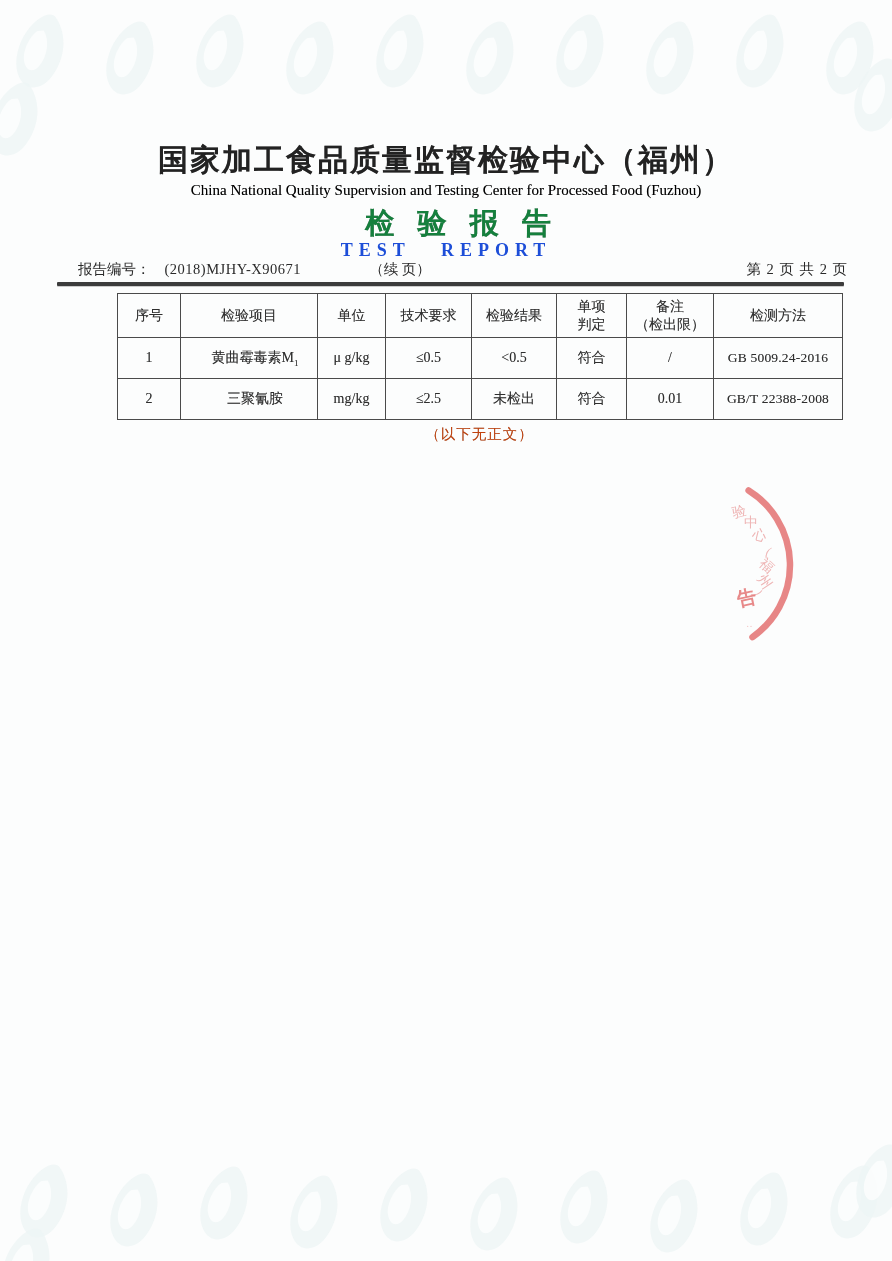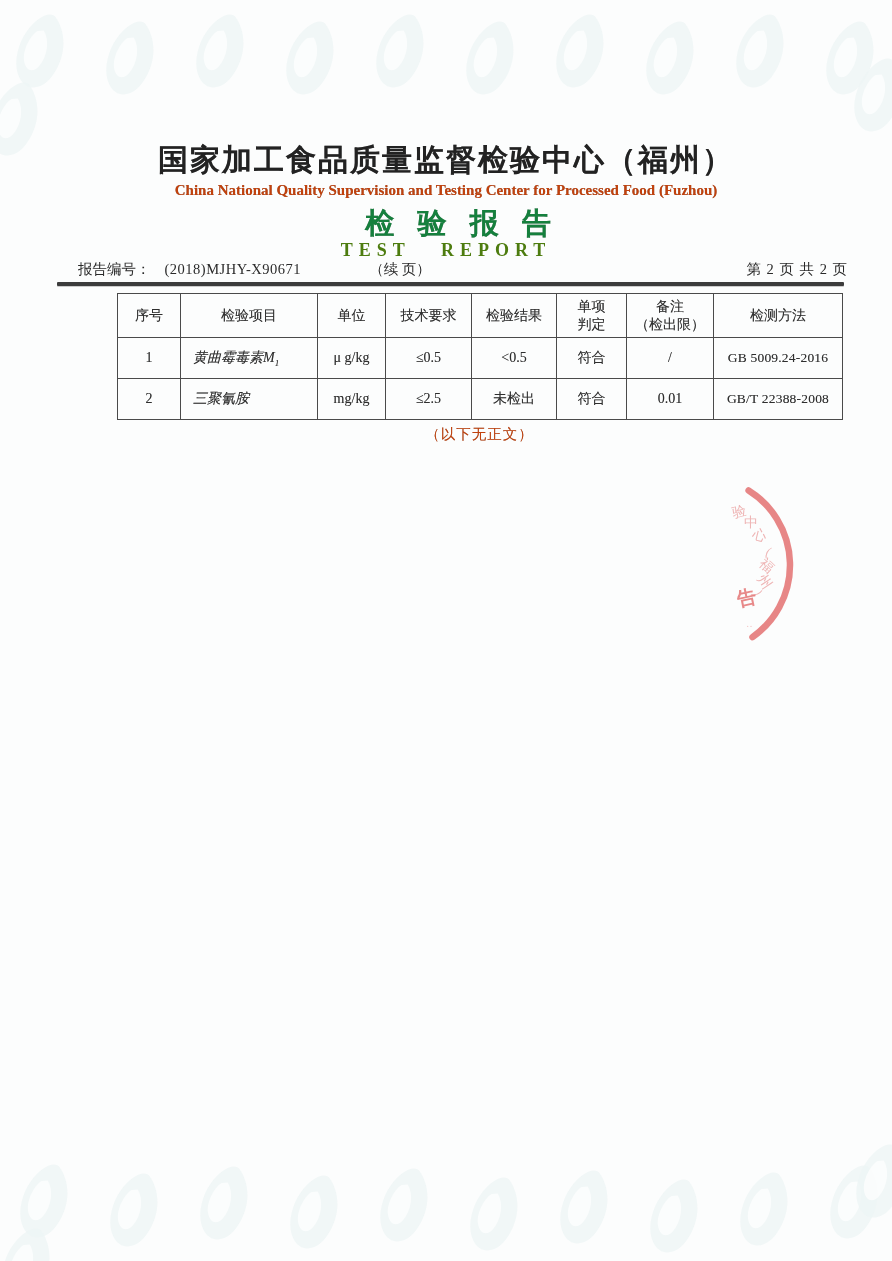--- a/index.html
+++ b/index.html
@@ -24,39 +24,39 @@
     position:absolute;top:140px;left:0;width:892px;
     text-align:center;
     font-size:30px;font-weight:bold;
     letter-spacing:2px;
     color:#222;
     text-shadow:0 0 .6px rgba(40,40,40,.55);
   }
   .org-en{
     position:absolute;top:182px;left:0;width:892px;
     text-align:center;
-    font-size:15px;font-weight:bold;
-    color:#c2410c;
+    font-size:15px;font-weight:normal;
+    color:#000000;
     text-shadow:0 0 .5px rgba(40,40,40,.5);
   }
   .title-cn{
     position:absolute;top:204px;left:16px;width:892px;
     text-align:center;
     font-size:29px;font-weight:bold;
     letter-spacing:8px;
     color:#15803d;
     text-shadow:0 0 .6px rgba(40,40,40,.5);
   }
   .title-en{
     position:absolute;top:240px;left:0;width:892px;
     text-align:center;
     font-size:18px;font-weight:bold;
     letter-spacing:6px;
     word-spacing:20px;
-    color:#4d7c0f;
+    color:#1d4ed8;
   }
   .info-line{
     position:absolute;top:260px;left:16px;width:892px;height:22px;
     font-size:14.5px;color:#2a2a2a;
   }
   .info-left{position:absolute;left:62px;top:0;}
   .info-left .num{margin-left:14px;letter-spacing:.5px;}
   .info-center{position:absolute;left:0;width:768px;text-align:center;top:0;}
   .info-right{position:absolute;right:60px;top:0;letter-spacing:1px;text-align:right;}
   .rule{
@@ -84,21 +84,21 @@
     font-weight:normal;
     text-shadow:0 0 .4px rgba(50,50,50,.4);
   }
   thead th{
     height:43px;
     white-space:pre-line;
     line-height:1.25;
     font-size:14px;
   }
   tbody td{height:40px;}
-  td.col-item{text-align:left;padding-left:12px;font-style:italic;}
+  td.col-item{text-align:center;padding-left:12px;}
   td.col-method{font-size:13.5px;letter-spacing:.2px;}
   sub.itemsub{font-size:9px;}
   .tbl-note{
     width:725px;
     text-align:center;
     font-size:14.5px;
     margin-top:5px;
     color:#c2410c;
     letter-spacing:1px;
     text-shadow:0 0 .4px rgba(50,50,50,.4);

